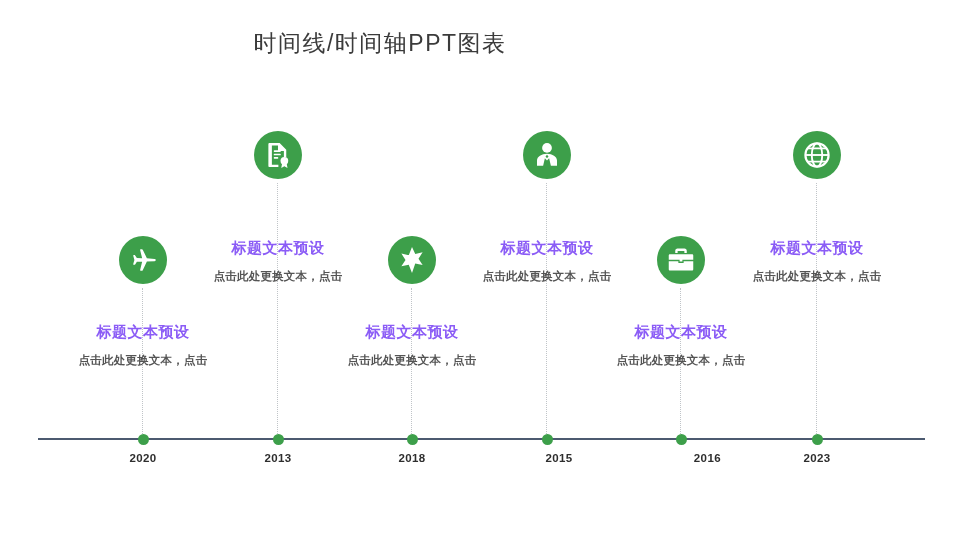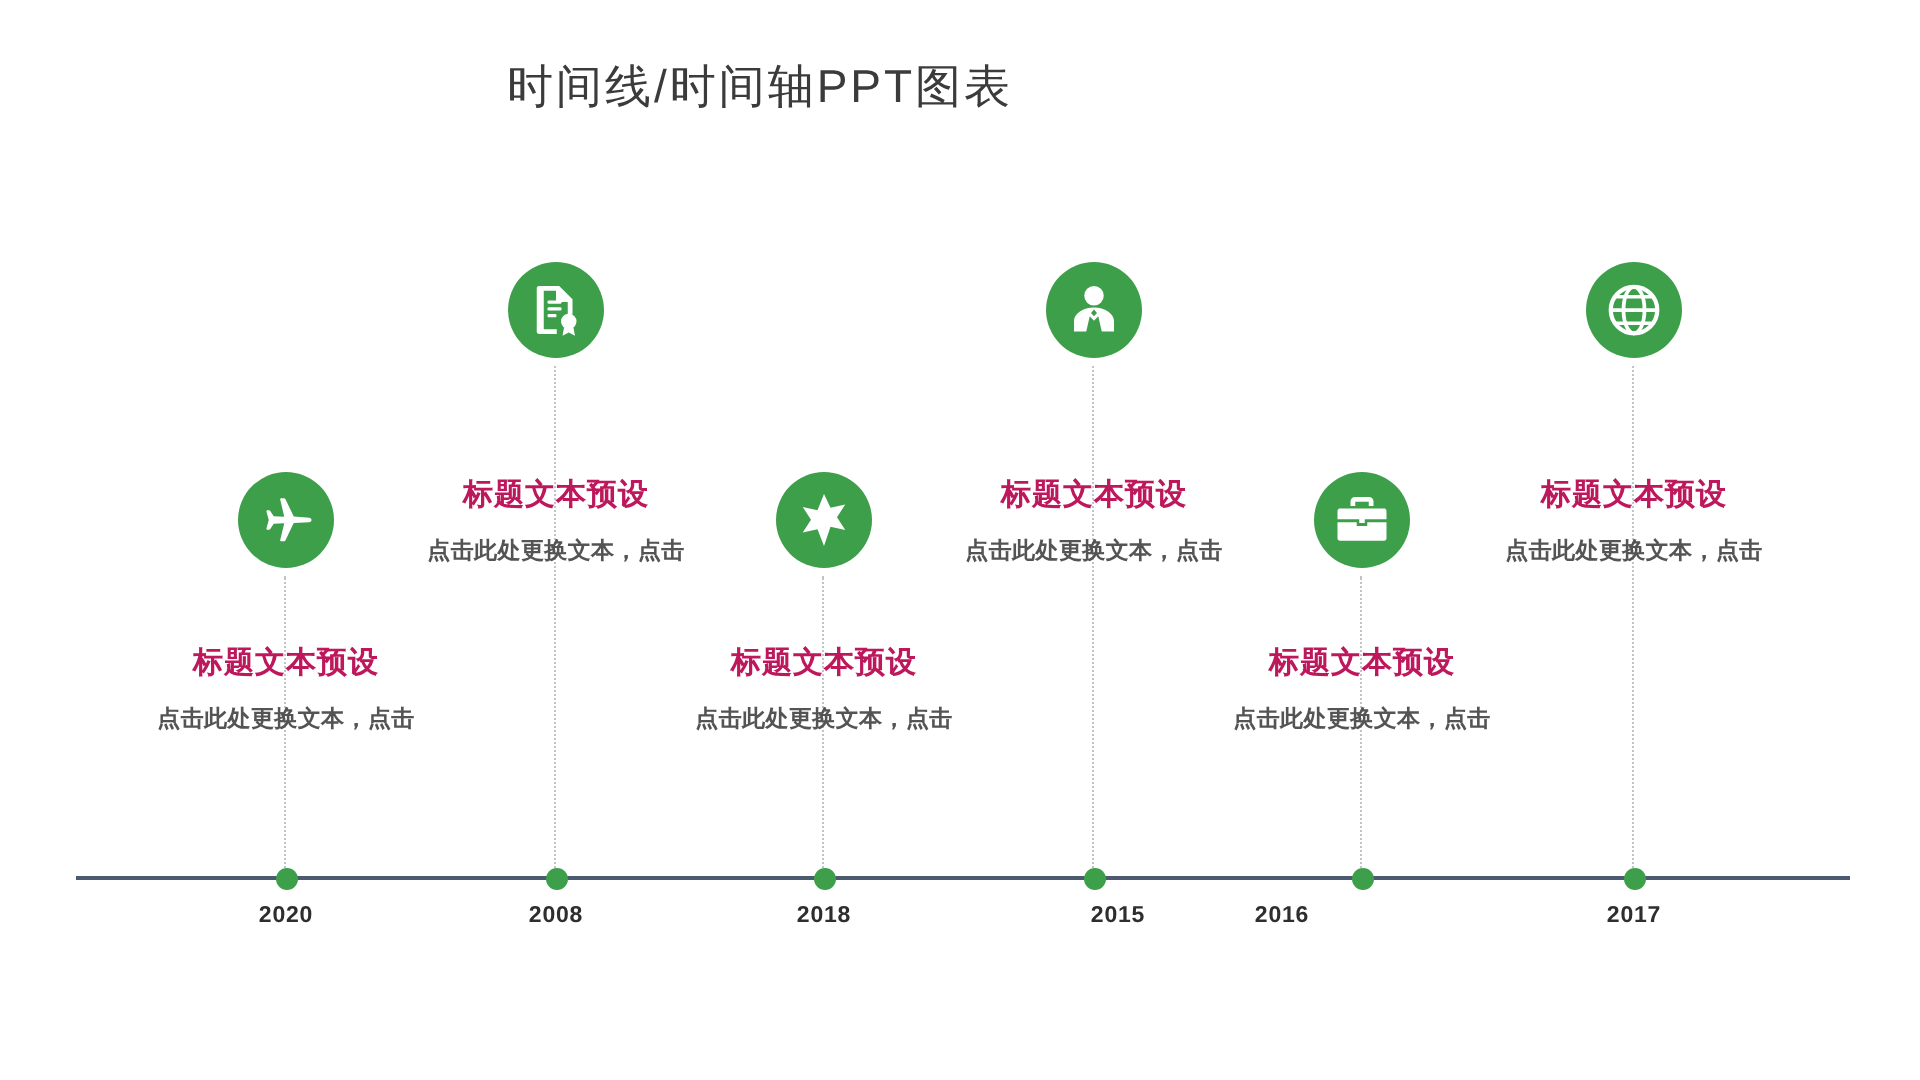--- a/index.html
+++ b/index.html
@@ -94,21 +94,21 @@
   
   .text-block {
     position: absolute;
     width: 176px;
     margin-left: -88px;
     text-align: center;
   }
   .tb-title {
     font-size: 15px;
     font-weight: bold;
-    color: #be185d;
+    color: #8b5cf6;
     letter-spacing: 0.5px;
     line-height: 20px;
     white-space: nowrap;
   }
   .tb-body {
     margin-top: 9px;
     font-size: 11.5px;
     font-weight: 700;
     color: #545454;
     line-height: 19px;
@@ -153,21 +153,21 @@
               <circle fill="#ffffff" cx="17.1" cy="16.6" r="3.1"></circle>
               <path fill="#ffffff" d="M15.2 19.2l-.6 3.1 2.5-1.3 2.5 1.3-.6-3.1z"></path>
             </svg>
           </span>
         </div>
         <div class="text-block" style="left: 278px; top: 238px;">
           <div class="tb-title">标题文本预设</div>
           <div class="tb-body">点击此处更换文本，点击</div>
         </div>
         <div class="axis-dot" style="left: 278px;"></div>
-        <div class="year-label" style="left: 278px;">2008</div>
+        <div class="year-label" style="left: 278px;">2013</div>
       </div>
       <div>
         <div class="connector" style="left: 412px; top: 288px; height: 150px;"></div>
         <div class="icon-bubble" style="left: 412px; top: 236px;">
           <span>
             <svg width="30" height="30" viewBox="0 0 24 24" aria-hidden="true">
               <path fill="#ffffff" d="M12 1.6l2.6 5.5 5.9-1.3-3.3 5.1 3.3 5.1-5.9-1.3L12 22.4l-2.6-6.7-5.9 1.3 3.3-5.1-3.3-5.1 5.9 1.3z"></path>
             </svg>
           </span>
         </div>
@@ -205,36 +205,36 @@
               <path fill="#ffffff" d="M3.2 7.4h17.6c.6 0 1 .4 1 1v3.3h-8.7v1.5h-2.2v-1.5H2.2V8.4c0-.6.4-1 1-1z"></path>
               <path fill="#ffffff" d="M2.2 12.9h7.7v1.5h4.2v-1.5h7.7v6.4c0 .6-.4 1-1 1H3.2c-.6 0-1-.4-1-1z"></path>
             </svg>
           </span>
         </div>
         <div class="text-block" style="left: 681px; top: 322px;">
           <div class="tb-title">标题文本预设</div>
           <div class="tb-body">点击此处更换文本，点击</div>
         </div>
         <div class="axis-dot" style="left: 681px;"></div>
-        <div class="year-label" style="left: 641px;">2016</div>
+        <div class="year-label" style="left: 661px; text-align: right;">2016</div>
       </div>
       <div>
         <div class="connector" style="left: 817px; top: 183px; height: 255px;"></div>
         <div class="icon-bubble" style="left: 817px; top: 131px;">
           <span>
             <svg width="30" height="30" viewBox="0 0 24 24" aria-hidden="true">
               <circle cx="12" cy="12" r="9.3" fill="none" stroke="#ffffff" stroke-width="1.7"></circle>
               <ellipse cx="12" cy="12" rx="4.2" ry="9.3" fill="none" stroke="#ffffff" stroke-width="1.5"></ellipse>
               <line x1="2.7" y1="12" x2="21.3" y2="12" stroke="#ffffff" stroke-width="1.5"></line>
               <path d="M4.6 6.7h14.8M4.6 17.3h14.8" fill="none" stroke="#ffffff" stroke-width="1.4"></path>
             </svg>
           </span>
         </div>
         <div class="text-block" style="left: 817px; top: 238px;">
           <div class="tb-title">标题文本预设</div>
           <div class="tb-body">点击此处更换文本，点击</div>
         </div>
         <div class="axis-dot" style="left: 817px;"></div>
-        <div class="year-label" style="left: 817px;">2017</div>
+        <div class="year-label" style="left: 817px;">2023</div>
       </div>
     </div>
 
 </div>
 
 </body></html>

